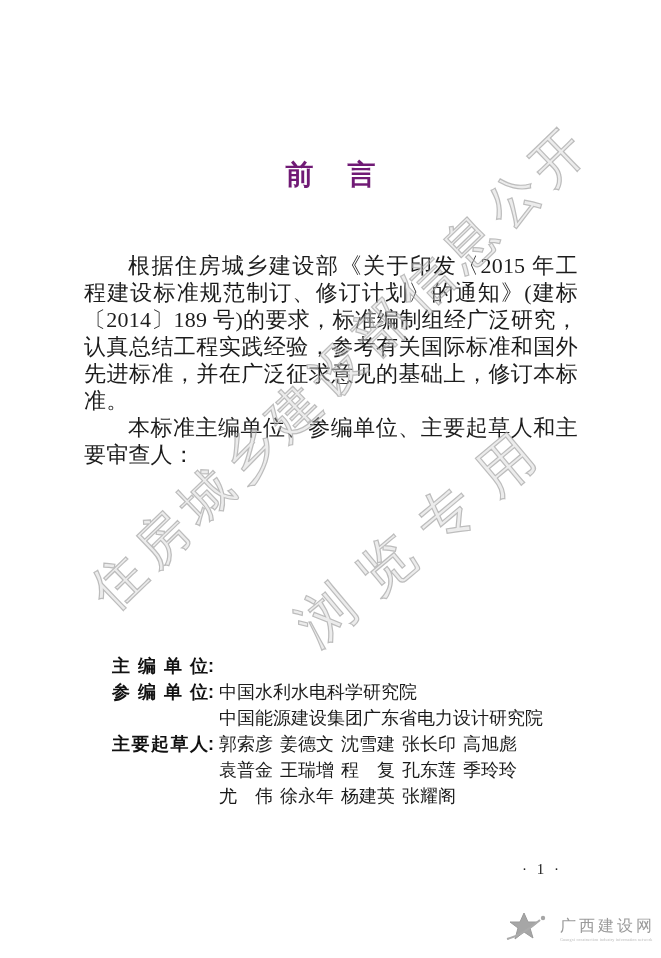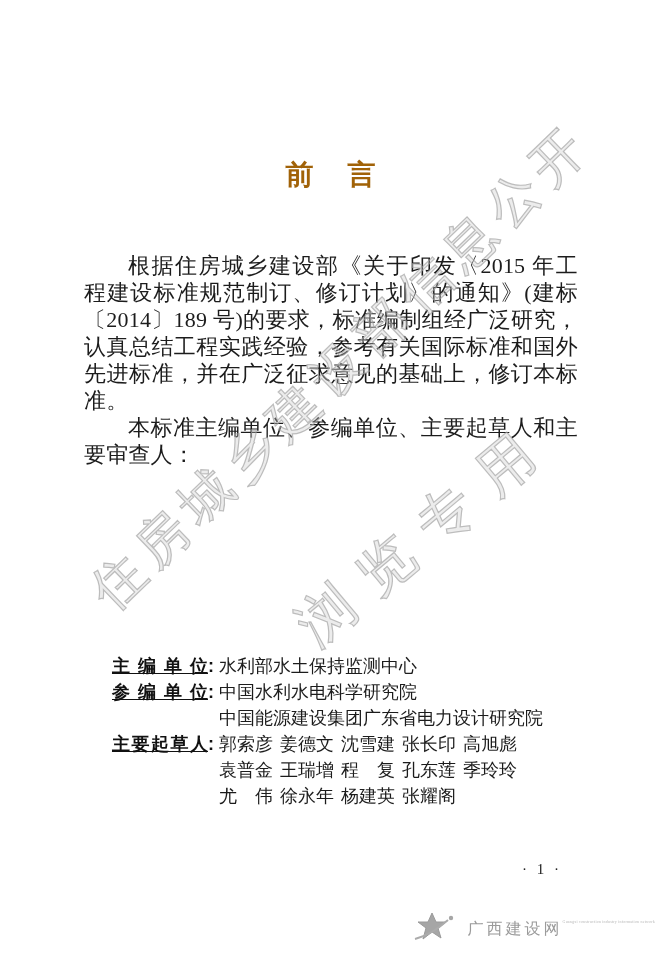--- a/index.html
+++ b/index.html
@@ -16,57 +16,57 @@
     -webkit-text-stroke:1.2px rgba(158,158,158,0.65);
   }
   .wm1{left:100px;top:574px;font-size:52px;letter-spacing:9px;
        transform:rotate(-44deg);transform-origin:0 50%;}
   .wm2{left:305px;top:605px;font-size:56px;letter-spacing:22px;
        transform:rotate(-40deg);transform-origin:0 50%;}
   
   .title{
     position:absolute;top:156px;left:0;right:0;margin:0;text-align:center;
     font-family:"Liberation Sans","DejaVu Sans",sans-serif;
-    font-size:28px;font-weight:700;word-spacing:26px;color:#a16207;
+    font-size:28px;font-weight:700;word-spacing:26px;color:#701a75;
   }
   
   .body{
     position:absolute;left:84px;top:252px;width:494px;
     font-size:22px;line-height:27px;text-align:justify;letter-spacing:0.2px;
   }
   .body p{margin:0;text-indent:2em;}
   
   .credits{
     position:absolute;left:84px;top:653px;width:510px;
     font-size:18px;line-height:26px;
   }
   .credit-row{display:flex;align-items:flex-start;padding-left:28px;}
   .credit-label{
     display:inline-block;width:96px;flex:0 0 96px;
     text-align:justify;text-align-last:justify;
     font-family:"Liberation Sans","DejaVu Sans",sans-serif;
-    font-weight:700;color:#111;text-decoration:underline;
+    font-weight:700;color:#111;
   }
   .credit-colon{
     font-family:"Liberation Sans","DejaVu Sans",sans-serif;
     font-weight:700;color:#111;flex:0 0 auto;
   }
   .credit-value{margin-left:5px;}
   .names-grid{display:grid;grid-template-columns:repeat(5,61px);margin-left:5px;}
   .names-grid span{white-space:nowrap;}
   
   .page-number{
     position:absolute;top:861px;right:99px;
     font-size:15px;letter-spacing:3px;color:#222;
   }
   .site-logo{
     position:absolute;right:6px;bottom:8px;
     display:flex;align-items:center;gap:3px;z-index:6;
   }
-  .logo-col{display:flex;flex-direction:row;}
+  .logo-col{display:flex;flex-direction:column;}
   .logo-text{
     font-size:16px;letter-spacing:3px;color:#9b9b9b;
     font-family:"Liberation Serif","DejaVu Serif",serif;
   }
   .logo-tagline{font-size:4px;color:#b8b8b8;letter-spacing:0.2px;white-space:nowrap;}
   .star-note{width:26px;height:3px;background:#c9c9c9;border-radius:1px;margin:1px 0 0 8px;}
 </style>
 </head>
 <body>
 
@@ -80,21 +80,20 @@
   <div class="body">
     <p>根据住房城乡建设部《关于印发〈2015 年工程建设标准规范制订、修订计划〉的通知》(建标〔2014〕189 号)的要求，标准编制组经广泛研究，认真总结工程实践经验，参考有关国际标准和国外先进标准，并在广泛征求意见的基础上，修订本标准。</p>
     <p>本标准主编单位、参编单位、主要起草人和主要审查人：</p>
   </div>
 
   <div class="credits">
 
     <div class="credit-row">
       <span class="credit-label">主编单位</span>
         <span class="credit-colon">:</span>
-      <div class="credit-value">水利部水土保持监测中心</div>
     </div>
 
     <div class="credit-row">
       <span class="credit-label">参编单位</span>
         <span class="credit-colon">:</span>
       <div class="credit-value">
         <div>中国水利水电科学研究院</div>
         <div>中国能源建设集团广东省电力设计研究院</div>
       </div>
     </div>

